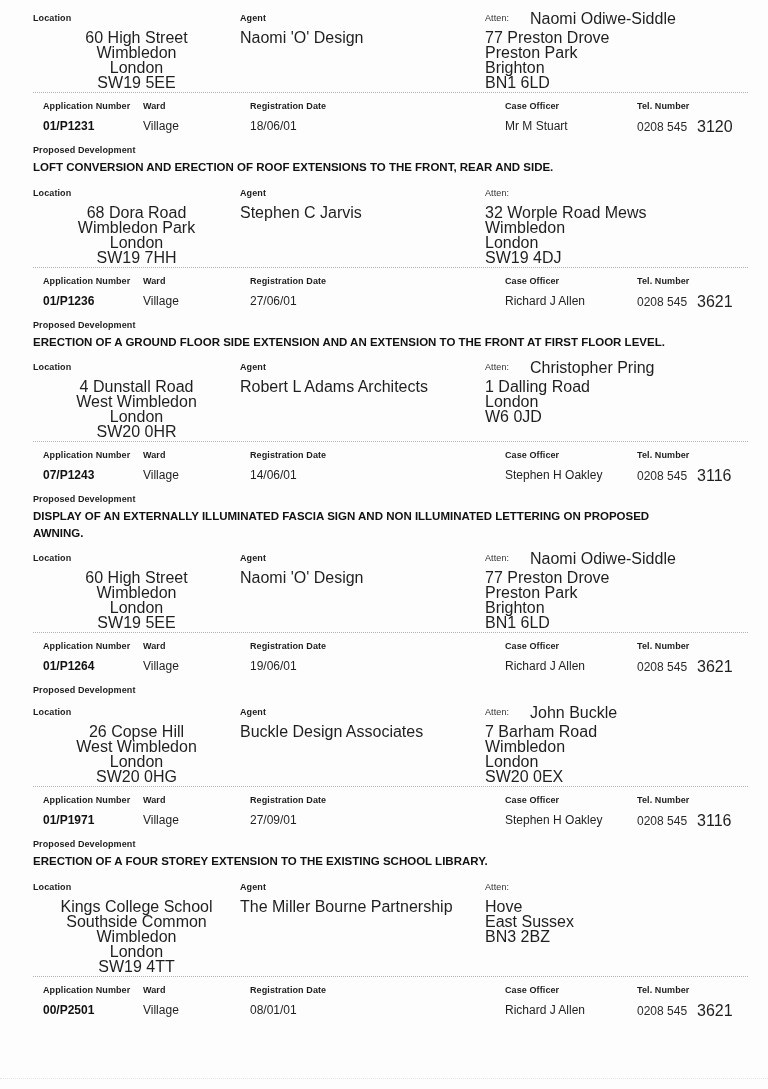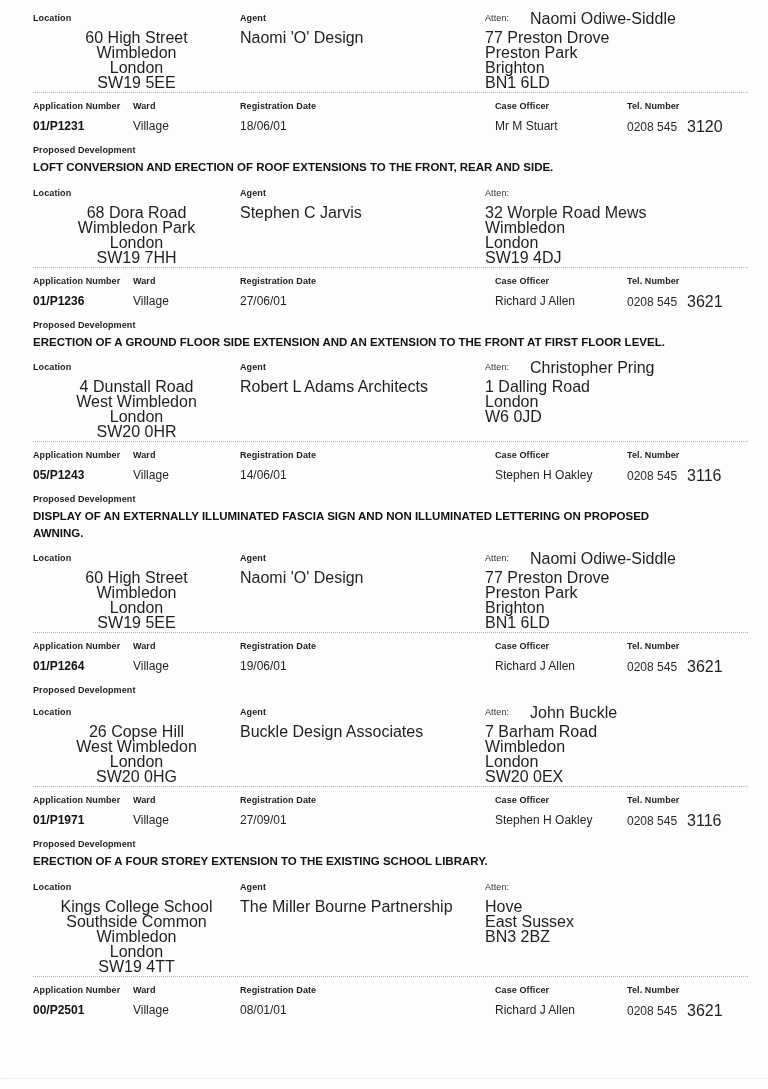--- a/index.html
+++ b/index.html
@@ -47,21 +47,21 @@
     color: #1f1f1f;
   }
   .atten-name { margin-top: -2px; }
 
   .dotted-sep {
     border-bottom: 1px dotted #b3b3b3;
     padding-top: 2px;
     margin-bottom: 0;
   }
 
-  .mid-row { display: flex; margin-top: 8px; }
+  .mid-row { display: flex; margin-top: 8px; margin-left: 10px; }
   .col-appnum  { width: 100px; }
   .col-ward    { width: 107px; }
   .col-regdate { width: 255px; }
   .col-officer { width: 132px; }
   .col-tel     { flex: 1; }
   .mid-row .lbl { display: block; height: 11px; }
   .value {
     margin-top: 7px;
     font-size: 12px;
     line-height: 15px;
@@ -257,21 +257,21 @@
               <div class="addr-line">1 Dalling Road</div>
               <div class="addr-line">London</div>
               <div class="addr-line">W6 0JD</div>
             </div>
       </div>
     </div>
     <div class="dotted-sep"></div>
     <div class="mid-row">
       <div class="col-appnum">
         <span class="lbl">Application Number</span>
-        <div class="value value-bold">05/P1243</div>
+        <div class="value value-bold">07/P1243</div>
       </div>
       <div class="col-ward">
         <span class="lbl">Ward</span>
         <div class="value">Village</div>
       </div>
       <div class="col-regdate">
         <span class="lbl">Registration Date</span>
         <div class="value">14/06/01</div>
       </div>
       <div class="col-officer">

